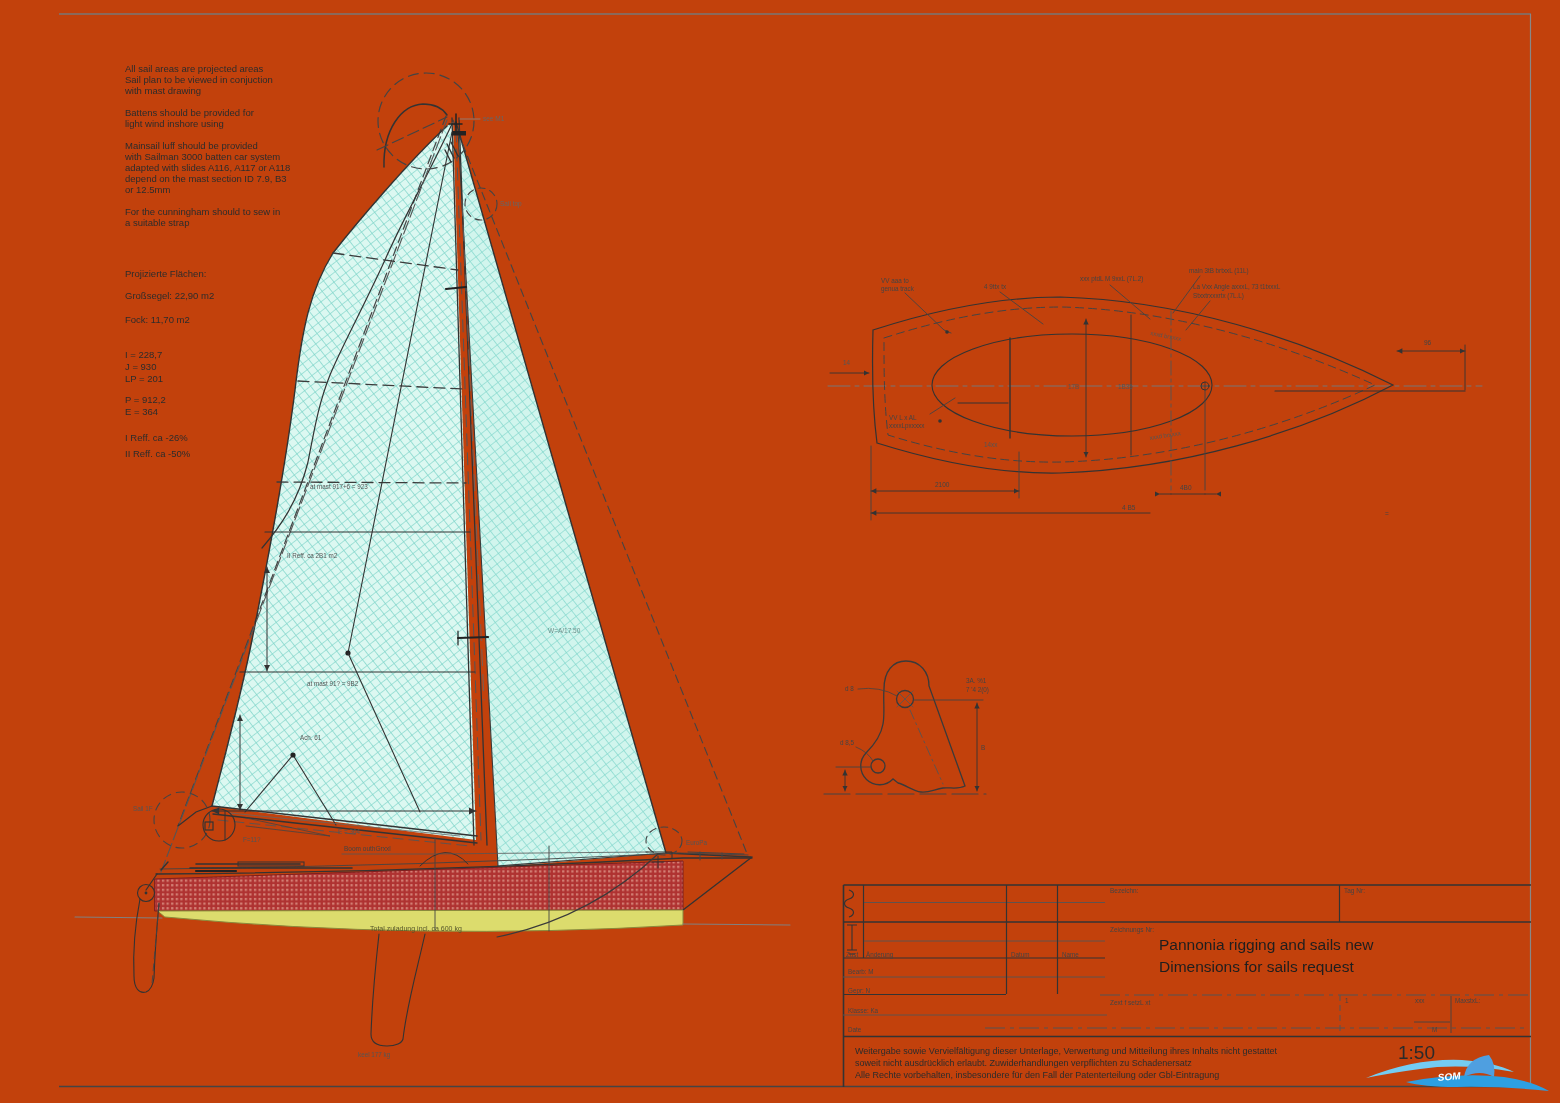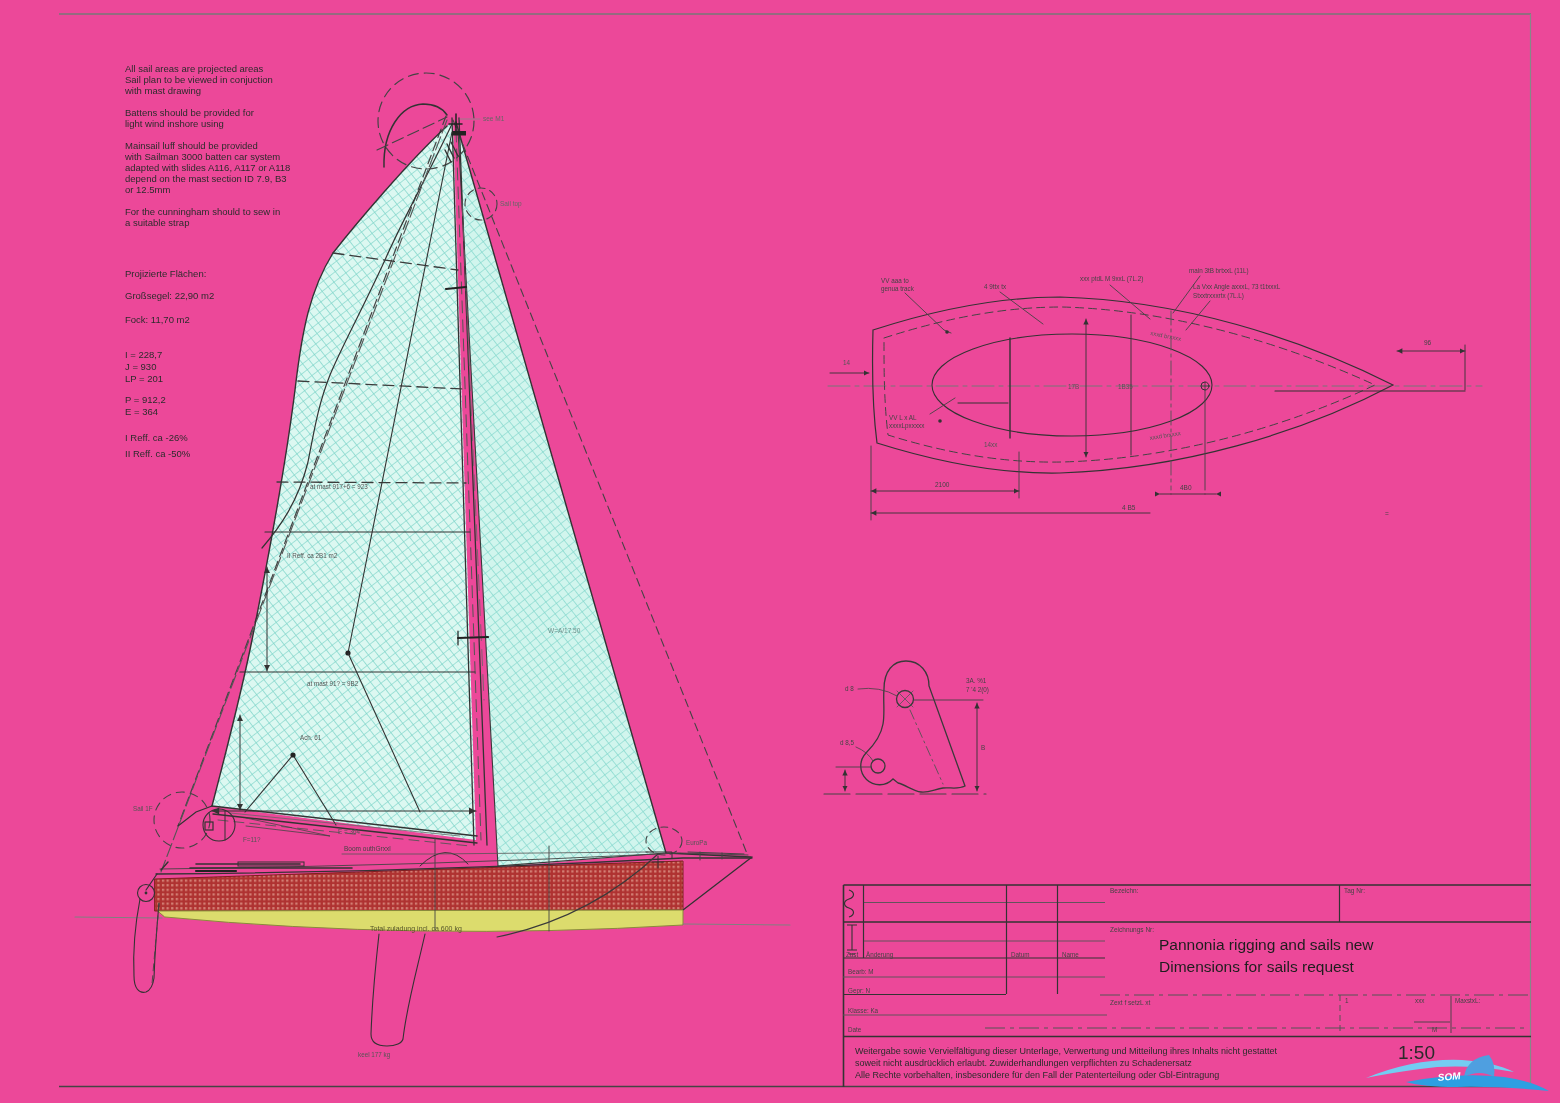--- a/index.html
+++ b/index.html
@@ -1,16 +1,16 @@
 <!DOCTYPE html>
 <html><head>
 <meta charset="utf-8">
 <style>
 html,body{margin:0;padding:0;background:#fff;}
-#page{position:relative;width:1560px;height:1103px;background:#ec4899;overflow:hidden;
+#page{position:relative;width:1560px;height:1103px;background:#c2410c;overflow:hidden;
 font-family:"Liberation Sans", sans-serif;}
 svg{position:absolute;left:0;top:0;filter:blur(0.38px);}
 </style>
 </head>
 <body>
 <div id="page">
 <svg width="1560" height="1103" viewBox="0 0 1560 1103">
 <defs>
 <pattern id="sailhatch" width="7.5" height="7.5" patternUnits="userSpaceOnUse" patternTransform="rotate(52)">
   <rect width="7.5" height="7.5" fill="#dcf8f1"></rect>

